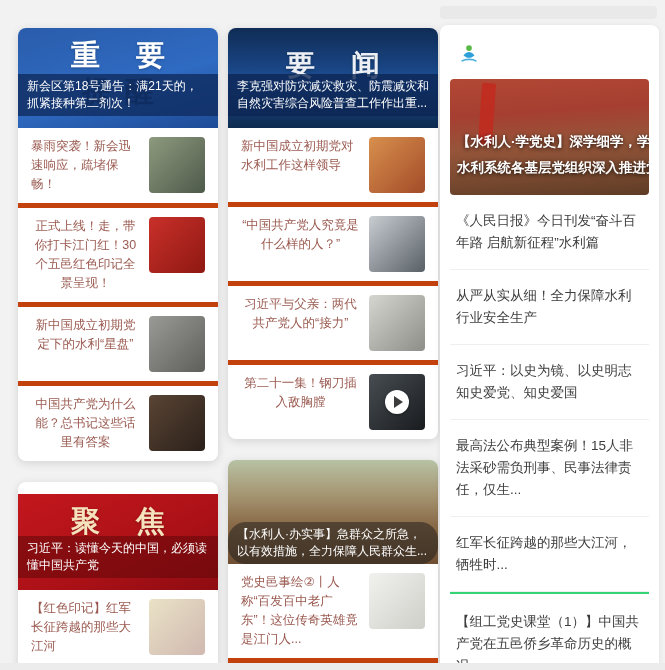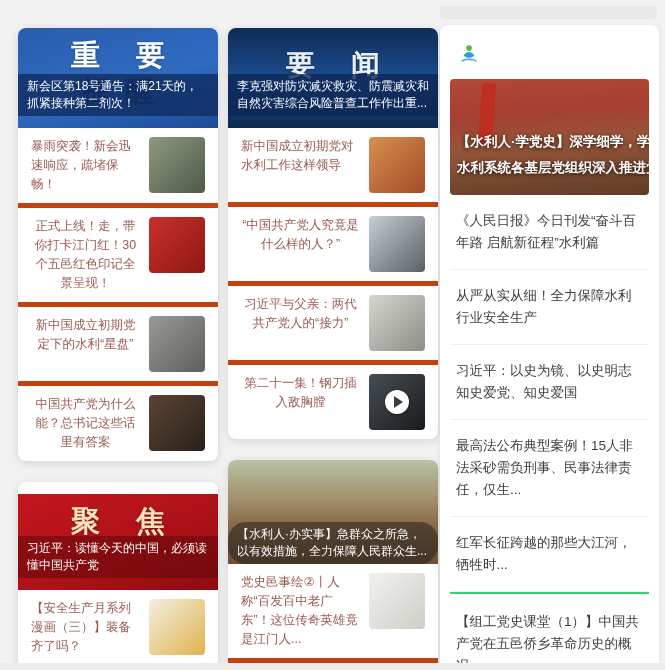--- a/index.html
+++ b/index.html
@@ -145,20 +145,24 @@
         </div>
     </section>
 
     <section class="card card-focus">
       <div class="banner banner-red banner-h96">
         <div class="word">聚 焦</div>
         <div class="caption">习近平：读懂今天的中国，必须读懂中国共产党</div>
       </div>
       <div class="list">
           <div class="item visited">
+            <div class="t">【红色印记】红军长征跨越的那些大江河</div>
+            <div class="thumb" style="background: linear-gradient(135deg, rgb(233, 226, 198), rgb(208, 184, 176));"></div>
+          </div>
+          <div class="item visited">
             <div class="t">【安全生产月系列漫画（三）】装备齐了吗？</div>
             <div class="thumb" style="background: linear-gradient(135deg, rgb(243, 239, 226), rgb(224, 179, 78));"></div>
           </div>
         </div>
     </section>
   </div>
 
   <div class="col col-mid">
     <section class="card">
       <div class="banner banner-navy banner-h100">

